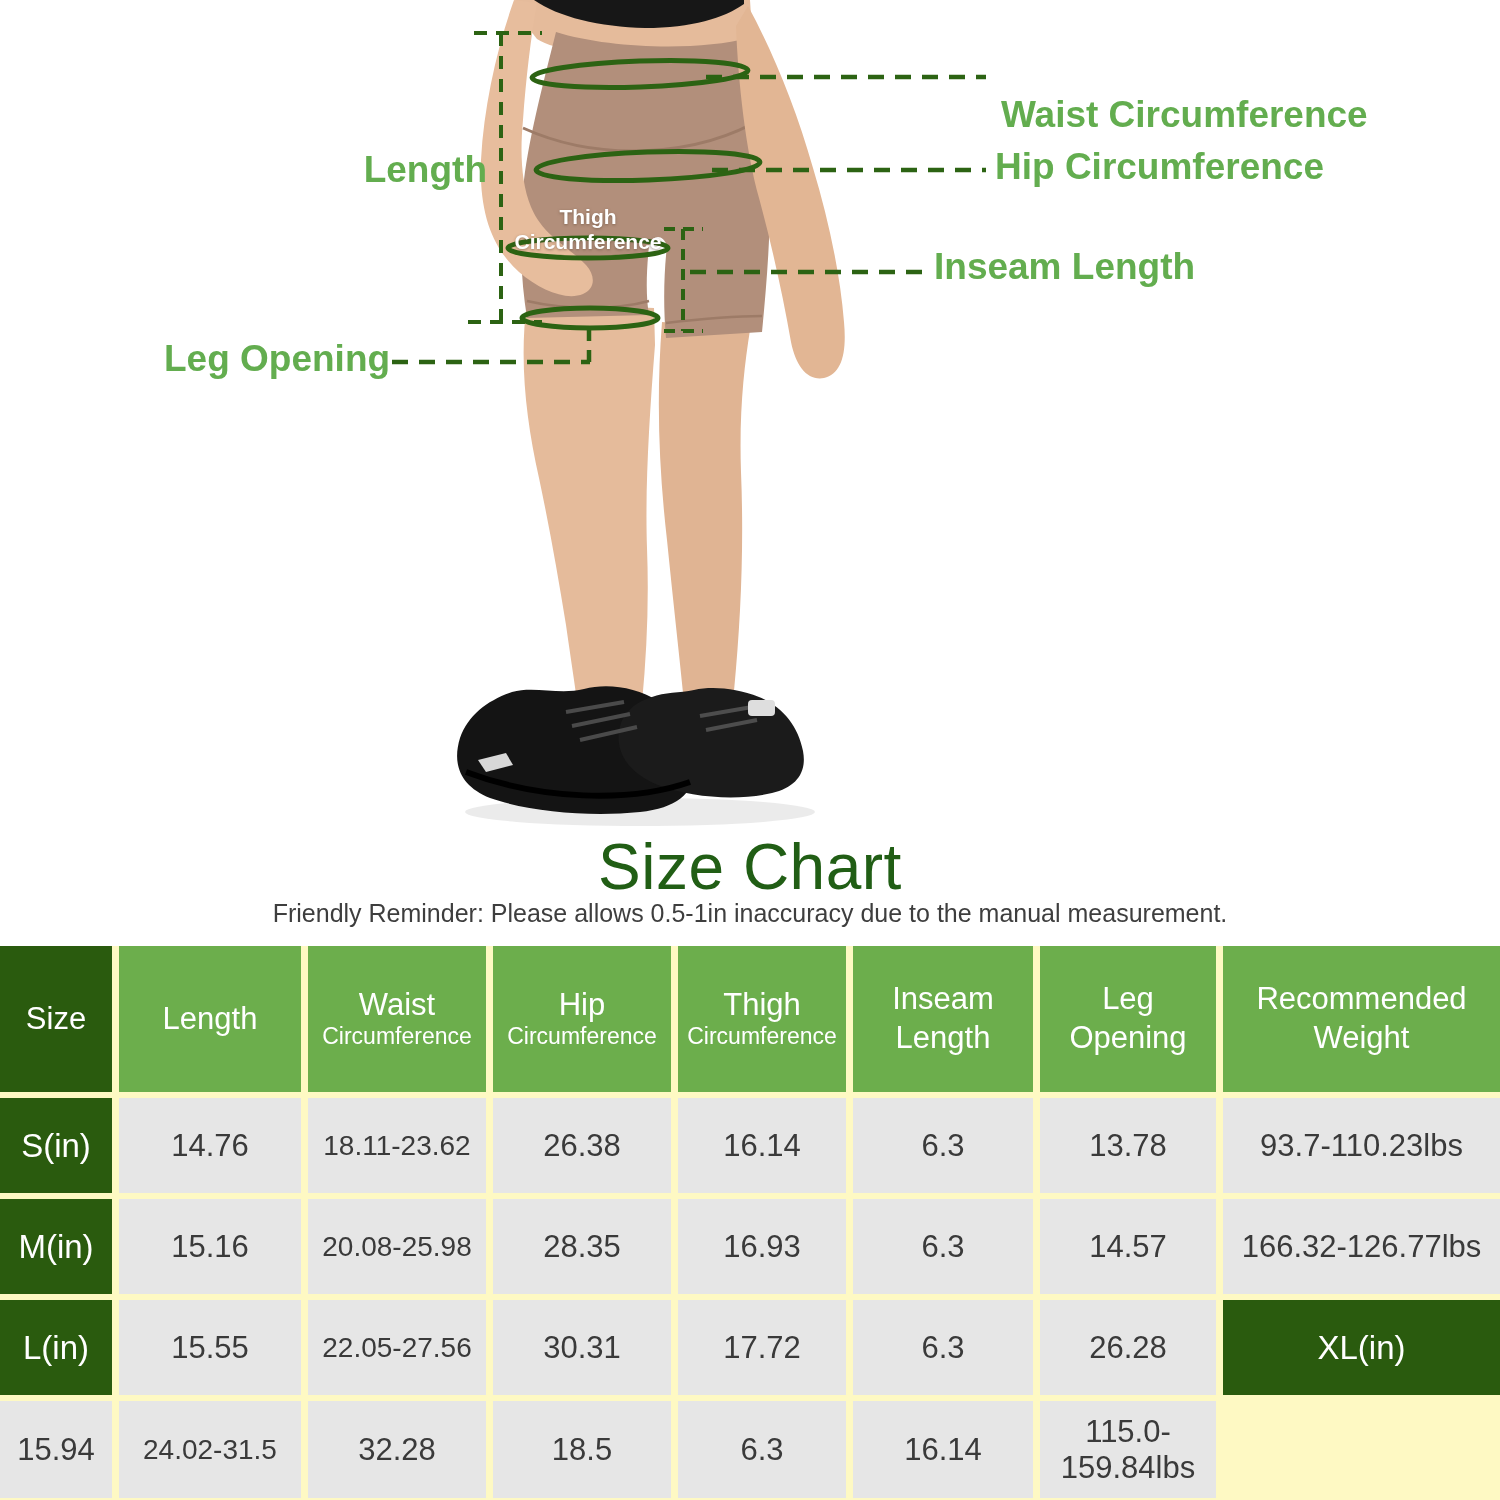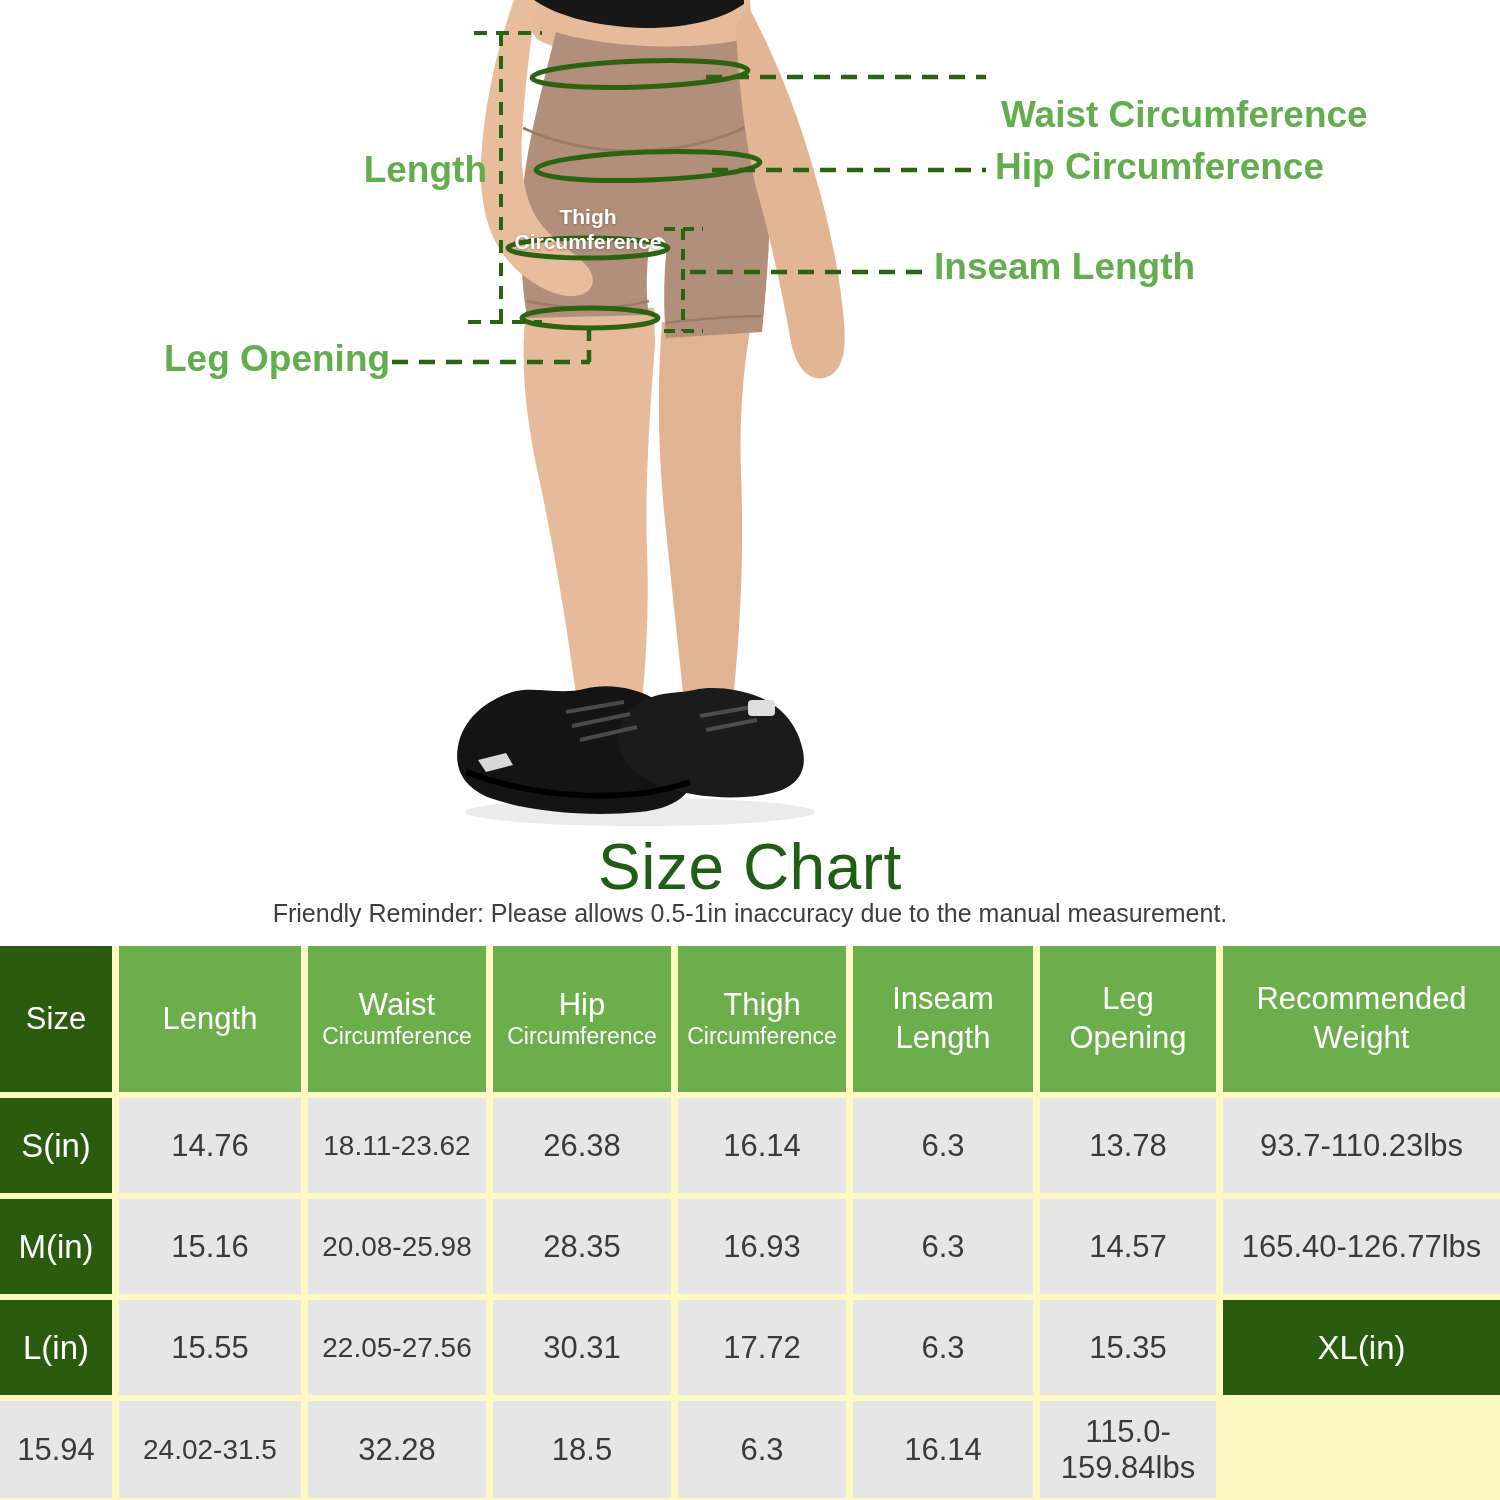--- a/index.html
+++ b/index.html
@@ -201,29 +201,29 @@
     <div class="td">13.78</div>
     <div class="td wt">93.7-110.23lbs</div>
 
     <div class="rh">M(in)</div>
     <div class="td">15.16</div>
     <div class="td sm">20.08-25.98</div>
     <div class="td">28.35</div>
     <div class="td">16.93</div>
     <div class="td">6.3</div>
     <div class="td">14.57</div>
-    <div class="td wt">165.40-126.77lbs</div>
+    <div class="td wt">166.32-126.77lbs</div>
 
     <div class="rh">L(in)</div>
     <div class="td">15.55</div>
     <div class="td sm">22.05-27.56</div>
     <div class="td">30.31</div>
     <div class="td">17.72</div>
     <div class="td">6.3</div>
-    <div class="td">15.35</div>
+    <div class="td">26.28</div>
 
     <div class="rh">XL(in)</div>
     <div class="td">15.94</div>
     <div class="td sm">24.02-31.5</div>
     <div class="td">32.28</div>
     <div class="td">18.5</div>
     <div class="td">6.3</div>
     <div class="td">16.14</div>
     <div class="td wt">115.0-159.84lbs</div>
 

